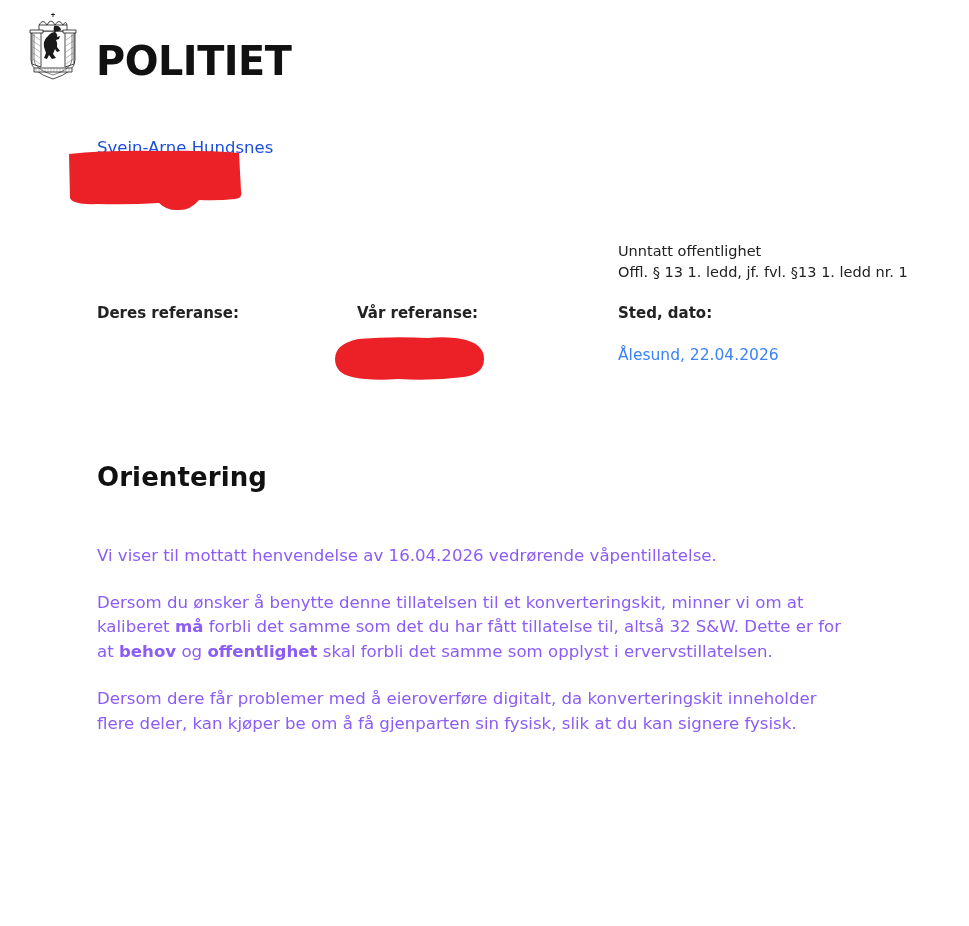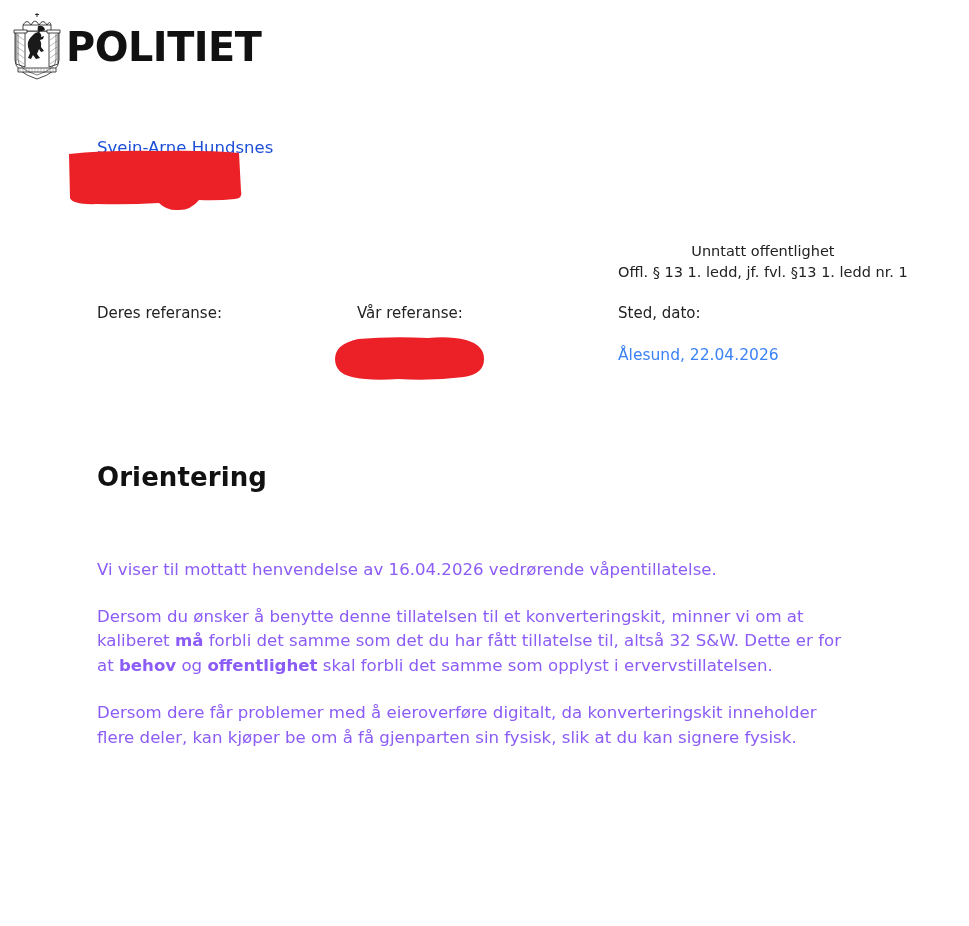--- a/index.html
+++ b/index.html
@@ -19,24 +19,25 @@
 
   .page {
     position: absolute;
     inset: 0;
     background: #ffffff;
   }
 
   
   .letterhead {
     position: absolute;
-    left: 8px;
+    left: 24px;
     top: 12px;
     display: flex;
-    align-items: center;
+    align-items: flex-end;
+    gap: 14px;
   }
   .coat-of-arms {
     width: 58px;
     height: 70px;
     display: block;
   }
   .wordmark {
     font-family: "DejaVu Sans", "Liberation Sans", sans-serif;
     font-weight: 700;
     font-size: 41px;
@@ -69,31 +70,32 @@
   
   .classification {
     position: absolute;
     left: 618px;
     top: 241px;
     font-size: 14.5px;
     line-height: 1.42;
     color: #222222;
     white-space: nowrap;
   }
-  .classification div { white-space: nowrap; text-align: center; }
+  .classification div { white-space: nowrap; }
 
   
   .ref-row {
     position: absolute;
     top: 306px;
     left: 0;
     width: 100%;
     height: 20px;
     font-size: 15px;
     color: #222222;
+    font-weight: bold;
   }
   .ref-col {
     position: absolute;
     white-space: nowrap;
     line-height: 1;
   }
   .ref-col-1 { left: 97px; }
   .ref-col-2 { left: 357px; }
   .ref-col-3 { left: 618px; }
 
@@ -112,21 +114,21 @@
     position: absolute;
     left: 97px;
     top: 463px;
     width: 760px;
   }
   .doc-heading {
     font-size: 26px;
     font-weight: 700;
     letter-spacing: 0.1px;
     color: #111111;
-    margin: 0 0 66px 0;
+    margin: 0 0 52px 0;
     line-height: 1.1;
   }
   .para {
     font-size: 16.6px;
     line-height: 1.47;
     color: #8b5cf6;
     margin: 0 0 23px 0;
     max-width: 745px;
   }
   .para:last-child { margin-bottom: 12px; }

